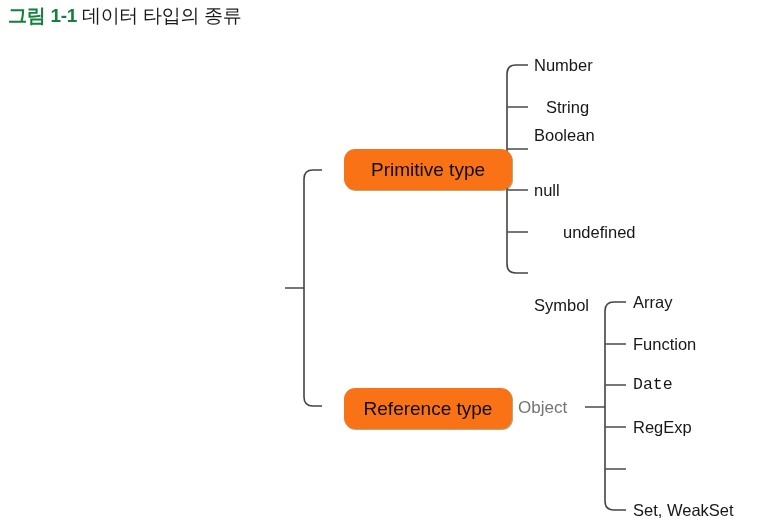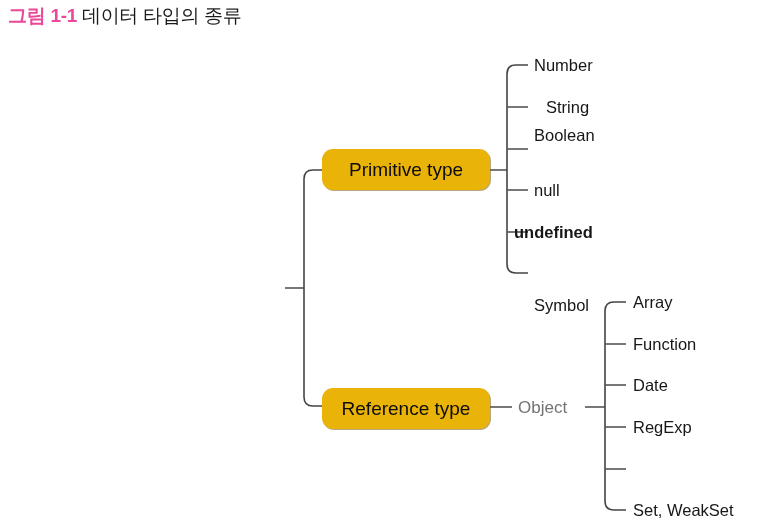--- a/index.html
+++ b/index.html
@@ -25,21 +25,21 @@
   .caption {
     position: absolute;
     left: 8px;
     top: 6px;
     white-space: nowrap;
     line-height: 1;
   }
   .caption-number {
     font-size: 19px;
     font-weight: bold;
-    color: #ec4899;
+    color: #15803d;
     letter-spacing: -0.3px;
     margin-top: 20px;
   }
   .caption-title {
     font-size: 19px;
     font-weight: normal;
     color: #1a1a1a;
     margin-left: 5px;
     letter-spacing: -0.3px;
   }
@@ -59,29 +59,30 @@
   }
   .bracket {
     fill: none;
     stroke: #444444;
     stroke-width: 1.6;
   }
 
   
   .node-box {
     position: absolute;
-    background: #eab308;
+    background: #f97316;
     border-radius: 11px;
     box-shadow: 1px 1px 0 rgba(120,95,20,0.55);
     display: flex;
     align-items: center;
     justify-content: center;
     color: #0d0d0d;
     white-space: nowrap;
     box-sizing: border-box;
+    margin-left: 22px;
   }
   .node-root {
     left: 159px;
     top: 268px;
     width: 126px;
     height: 40px;
     font-size: 19px;
     font-weight: bold;
   }
   .node-branch {
@@ -149,22 +150,22 @@
 
   <div class="node-box node-branch node-primitive">Primitive type</div>
   <div class="node-box node-branch node-reference">Reference type</div>
 
   <div class="mid-label" style="left:518px; top:407px;">Object</div>
 
   <div class="leaf-label" style="left:534px; top:65px;">Number</div>
   <div class="leaf-label" style="left:534px; top:107px;margin-left:12px;">String</div>
   <div class="leaf-label" style="left:534px; top:135px;">Boolean</div>
   <div class="leaf-label" style="left:534px; top:190px;">null</div>
-  <div class="leaf-label" style="left:514px; top:232px;font-weight:bold;">undefined</div>
+  <div class="leaf-label" style="left:563px; top:232px;">undefined</div>
   <div class="leaf-label" style="left:534px; top:273px;margin-top:32px;">Symbol</div>
 
   <div class="leaf-label" style="left:633px; top:302px;">Array</div>
   <div class="leaf-label" style="left:633px; top:344px;">Function</div>
-  <div class="leaf-label" style="left:633px; top:385px;">Date</div>
+  <div class="leaf-label" style="left:633px; top:385px;font-family:Liberation Mono, monospace;">Date</div>
   <div class="leaf-label" style="left:633px; top:427px;">RegExp</div>
   <div class="leaf-label" style="left:633px; top:510px;">Set, WeakSet</div>
 
 </div>
 
 </body></html>

